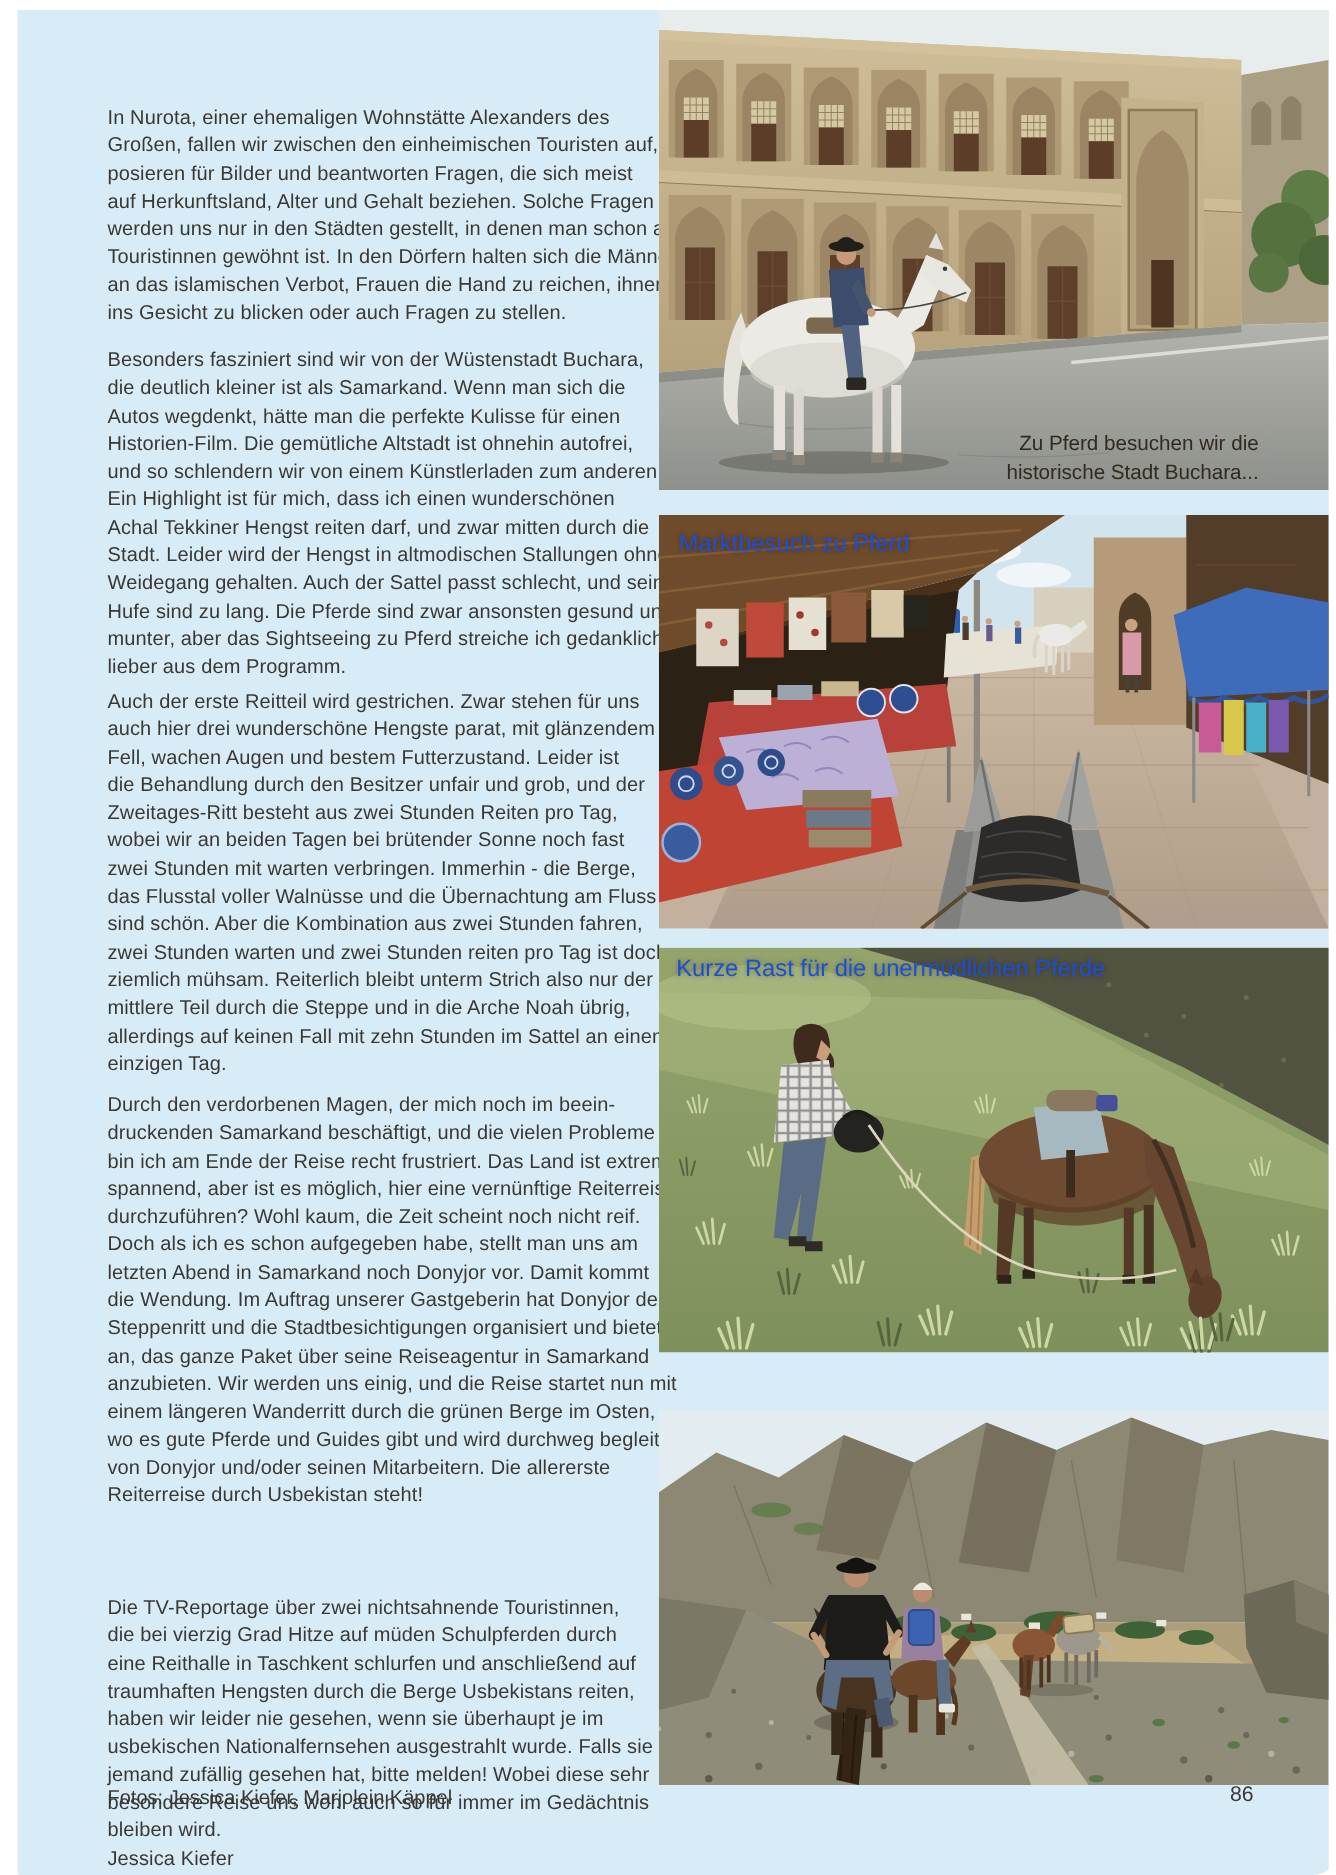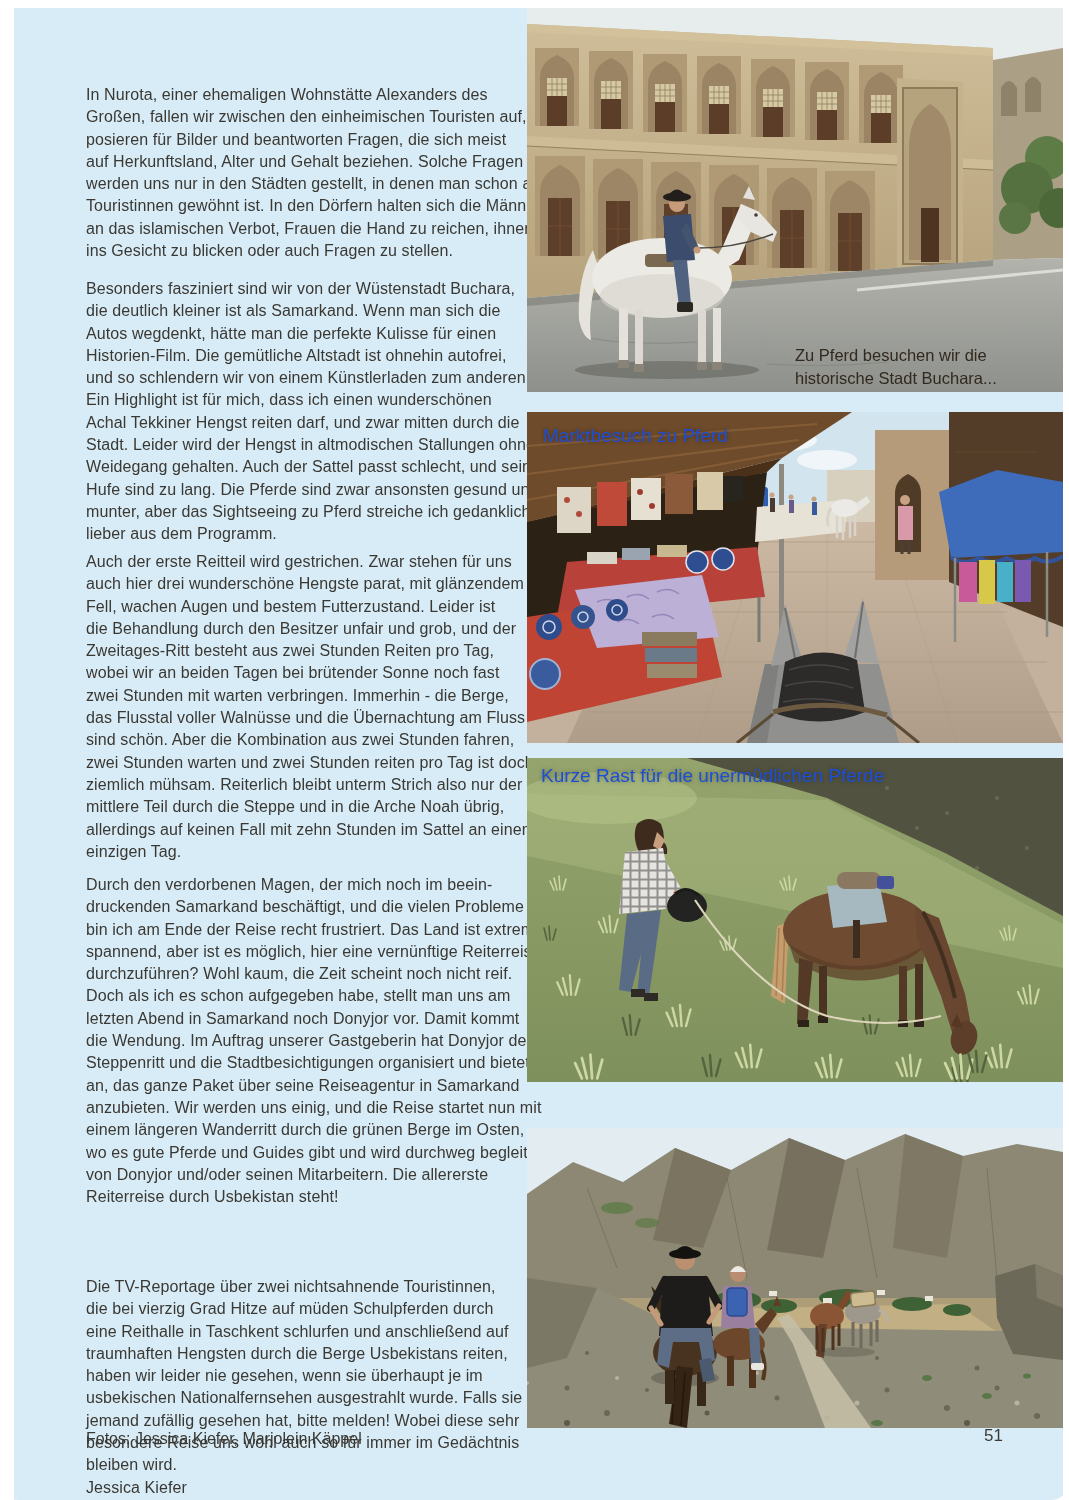--- a/index.html
+++ b/index.html
@@ -6,21 +6,21 @@
   #page{position:relative;width:1069px;height:1500px;background:#ffffff;overflow:hidden;
         font-family:"Liberation Sans","DejaVu Sans",sans-serif;border-radius:18px;}
   #bg{position:absolute;left:14px;top:8px;width:1049px;height:1492px;background:#d8ecf7;}
   .para{position:absolute;left:86px;white-space:pre;font-size:16px;line-height:22.3px;
         color:#3a3833;letter-spacing:0.1px;}
   .photo{position:absolute;left:527px;width:536px;overflow:hidden;}
   .photo svg{display:block;}
   .cap-light{position:absolute;color:#1d4ed8;font-size:19px;line-height:24px;
              text-shadow:0 0 4px rgba(0,0,0,0.35);}
   .cap-dark-center{position:absolute;color:#32291f;font-size:16.5px;line-height:23px;
-                   text-align:left;white-space:pre;}
+                   text-align:right;white-space:pre;}
   .cap-dark{position:absolute;color:#2c2924;font-size:19px;line-height:24px;margin-top:42px;}
   #credit{position:absolute;left:86px;top:1430px;font-size:16px;color:#3a3833;}
   #pagenum{position:absolute;left:984px;top:1426px;font-size:17px;color:#3b3a36;}
 </style>
 </head>
 <body>
 
 <div id="page">
   <div id="bg"></div>
 
@@ -495,14 +495,14 @@
         <rect x="200" y="160" width="20" height="28" rx="4" fill="#3c62b2" stroke="#2d4c90" stroke-width="1.5"></rect>
         <circle cx="211" cy="146" r="8" fill="#b98e70"></circle>
         <path d="M203,144 Q211,132 219,144 Z" fill="#eceae4"></path>
         <polygon points="222,200 232,200 234,236 224,238" fill="#5d6d86"></polygon>
         <rect x="224" y="235" width="13" height="7" rx="2" fill="#e8e6e0"></rect>
       </g>
     </svg>
   </div>
 
   <div id="credit">Fotos: Jessica Kiefer, Marjolein Käppel</div>
-  <div id="pagenum">51</div>
+  <div id="pagenum">86</div>
 </div>
 
 </body></html>

